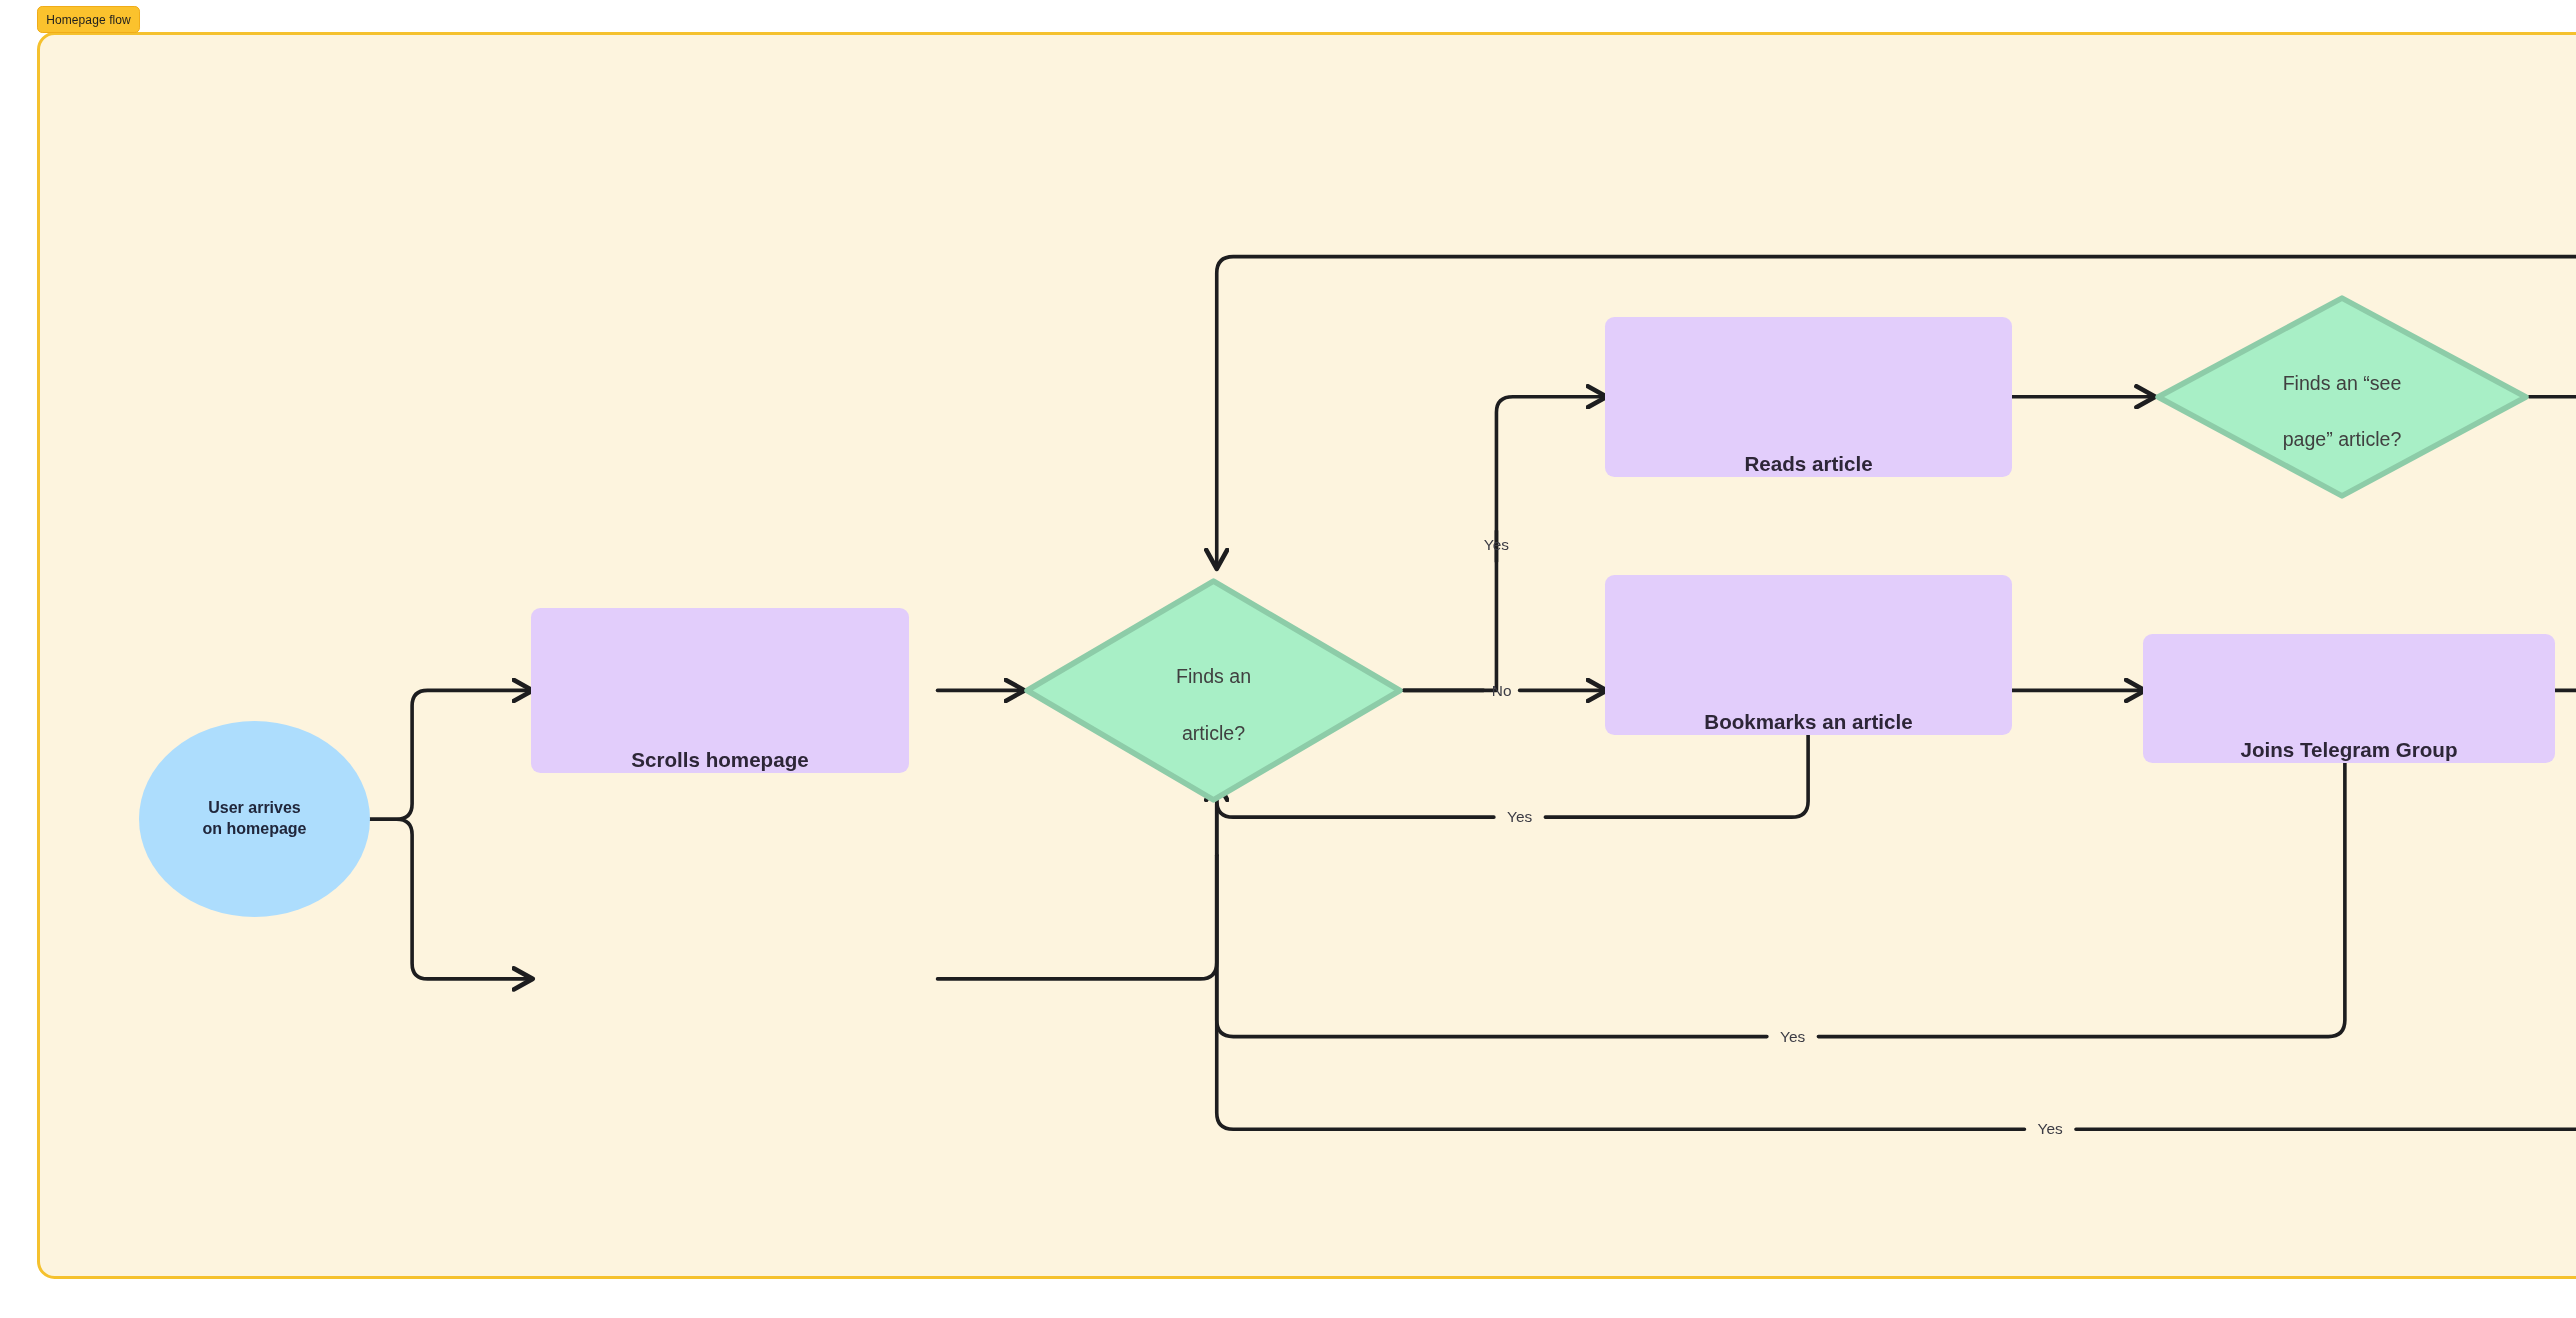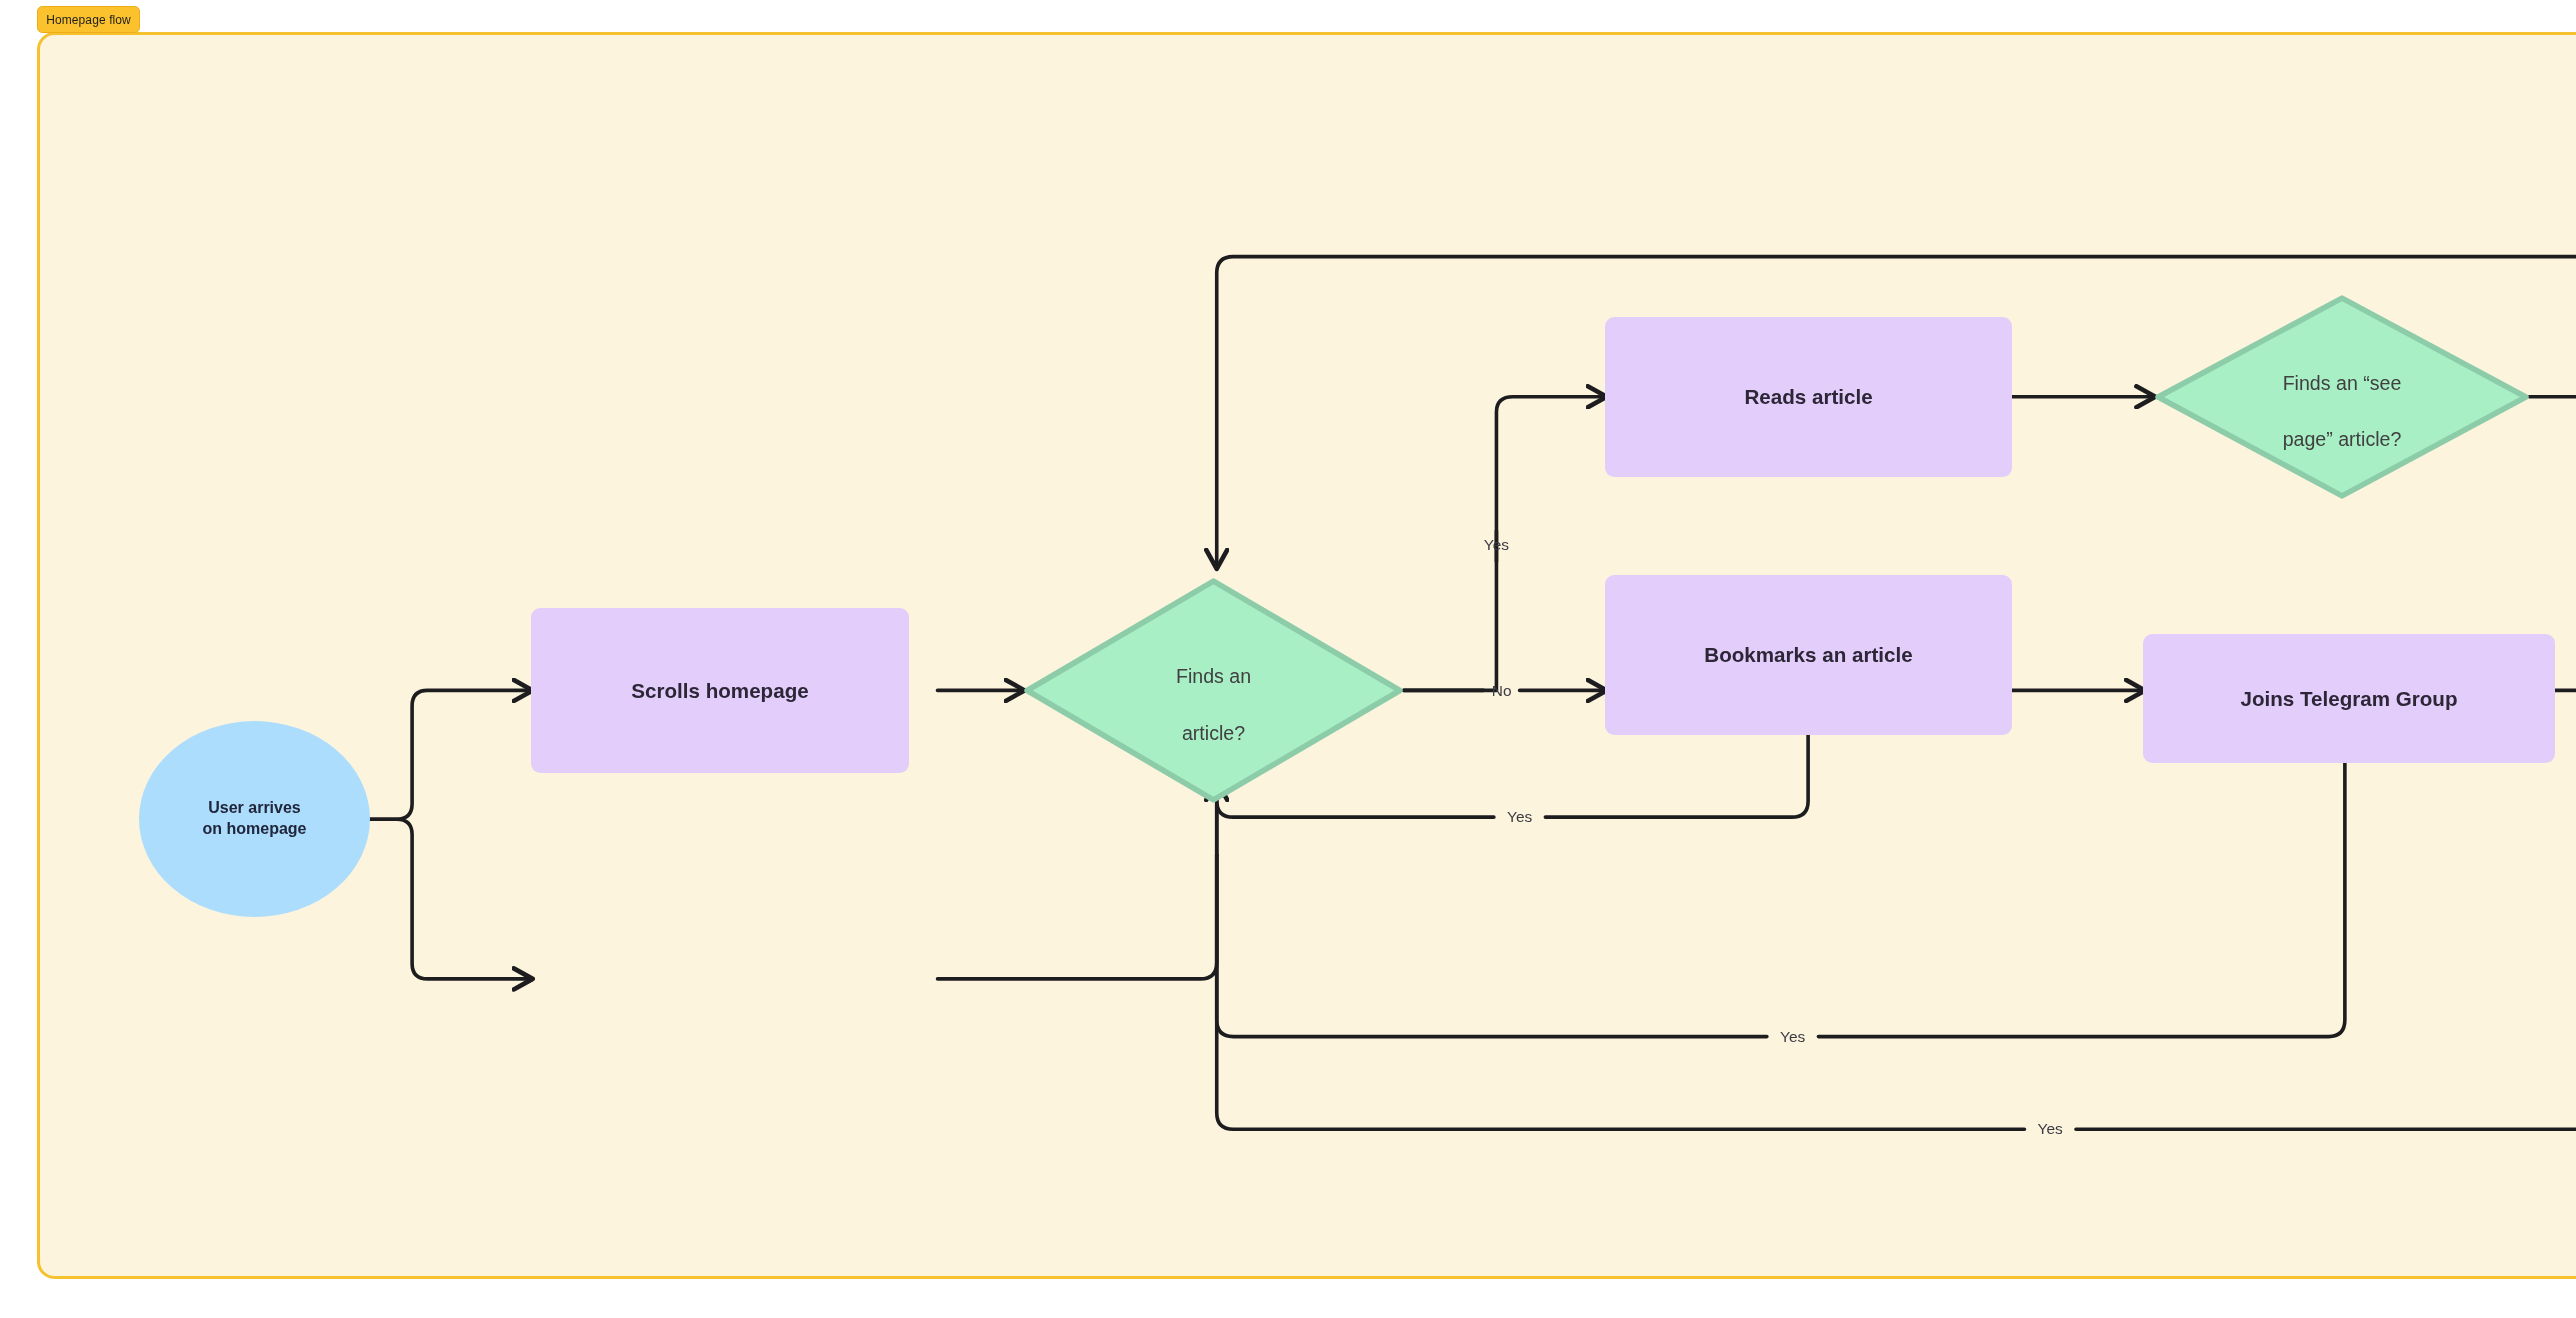--- a/index.html
+++ b/index.html
@@ -82,20 +82,21 @@
     color: #2d2637;
     z-index: 3;
   }
   .node-process {
     background: #E2CDFB;
     border-radius: 9.3px;
     font-size: 20.6px;
     font-weight: bold;
     line-height: 1.25;
     padding: 0 9.3px;
+    align-items: flex-end;
   }
   .node-start {
     background: #ADDDFD;
     border-radius: 50%;
     font-size: 16px;
     font-weight: bold;
     line-height: 1.3;
     color: #20263b;
   }
   .node-decision {

